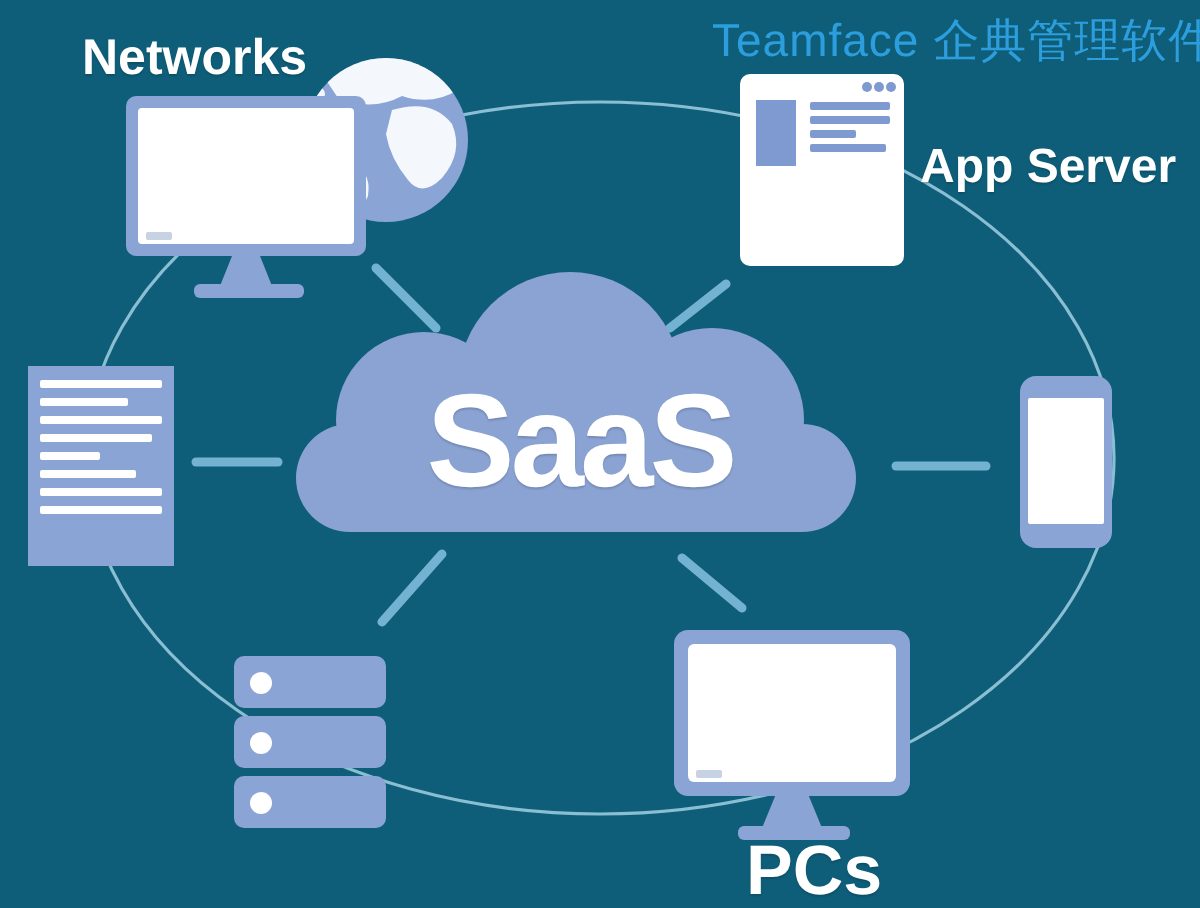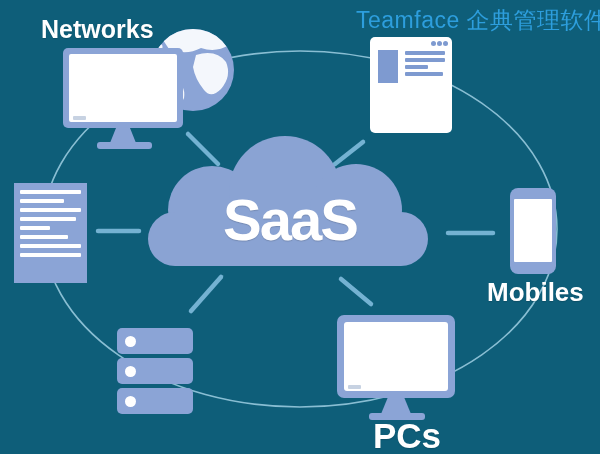--- a/index.html
+++ b/index.html
@@ -20,21 +20,21 @@
   
   .watermark{
     position:absolute;left:356px;top:5px;z-index:4;
     color:#2d9edd;font-size:23px;font-weight:400;
     letter-spacing:0.5px;white-space:nowrap;
   }
   
   .saas{
     left:150px;top:181px;width:280px;height:78px;
     line-height:78px;text-align:center;
-    font-size:58px;letter-spacing:-2px;
+    font-size:66px;letter-spacing:-2px;
   }
   
   .monitor-frame{background:#8ba4d6;border-radius:5px;}
   .monitor-screen{position:absolute;background:#ffffff;border-radius:2px;}
   .screen-nub{position:absolute;background:#c7d2e2;border-radius:1px;}
   .neck{position:absolute;width:14px;height:0;
     border-bottom:15px solid #8ba4d6;
     border-left:6px solid transparent;border-right:6px solid transparent;}
   .stand-base{position:absolute;background:#8ba4d6;border-radius:3px;}
   
@@ -149,19 +149,19 @@
 
   <div class="icon monitor-frame" style="left:337px;top:315px;width:118px;height:83px;border-radius:7px;">
     <div class="monitor-screen" style="left:7px;top:7px;right:7px;bottom:7px;border-radius:3px;">
       <div class="screen-nub" style="left:4px;bottom:2px;width:13px;height:4px;"></div>
     </div>
   </div>
   <div class="icon neck" style="left:381px;top:397px;width:16px;border-bottom-width:17px;border-left-width:7px;border-right-width:7px;"></div>
   <div class="icon stand-base" style="left:369px;top:413px;width:56px;height:7px;"></div>
 
   <div class="lbl" style="left:41px;top:15px;font-size:25px;">Networks</div>
-  <div class="lbl" style="left:487px;top:277px;font-size:26px;">Mobiles</div>
+  <div class="lbl" style="left:460px;top:70px;font-size:24px;">App Server</div>
   <div class="lbl" style="left:373px;top:416px;font-size:35px;">PCs</div>
   <div class="lbl saas">SaaS</div>
 
   <div class="watermark">Teamface 企典管理软件</div>
 
 </div>
 
 </body></html>

